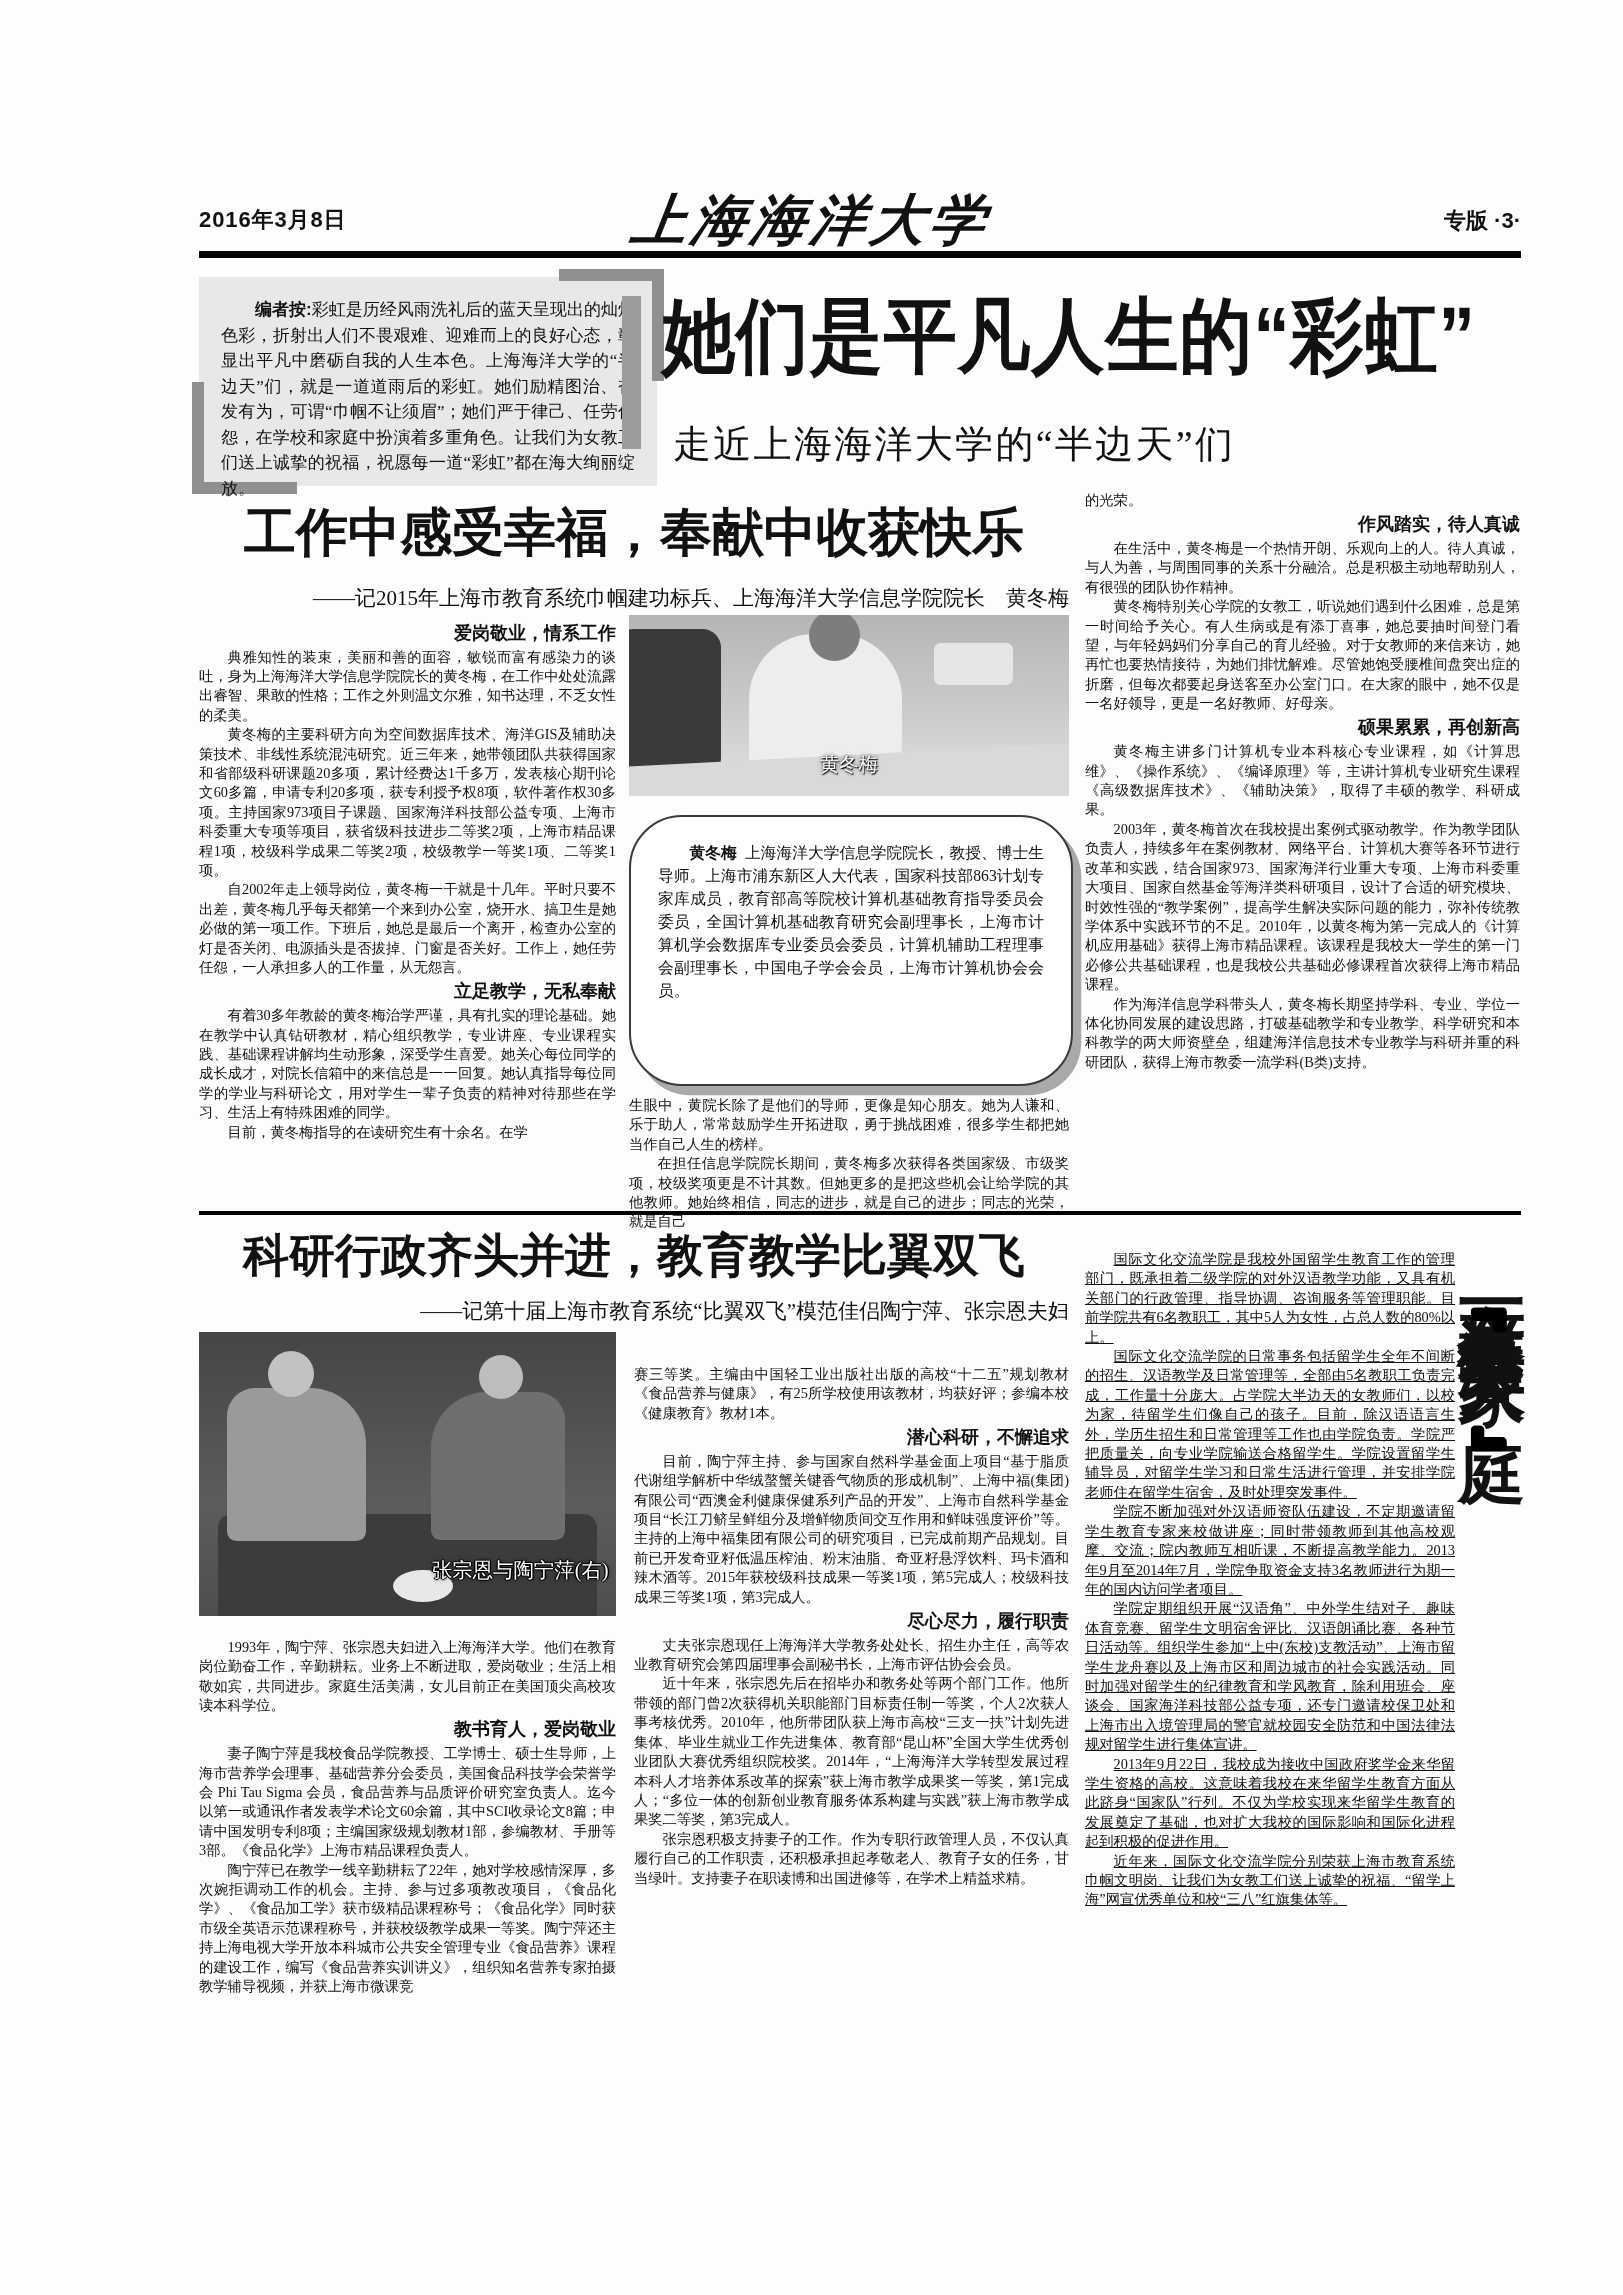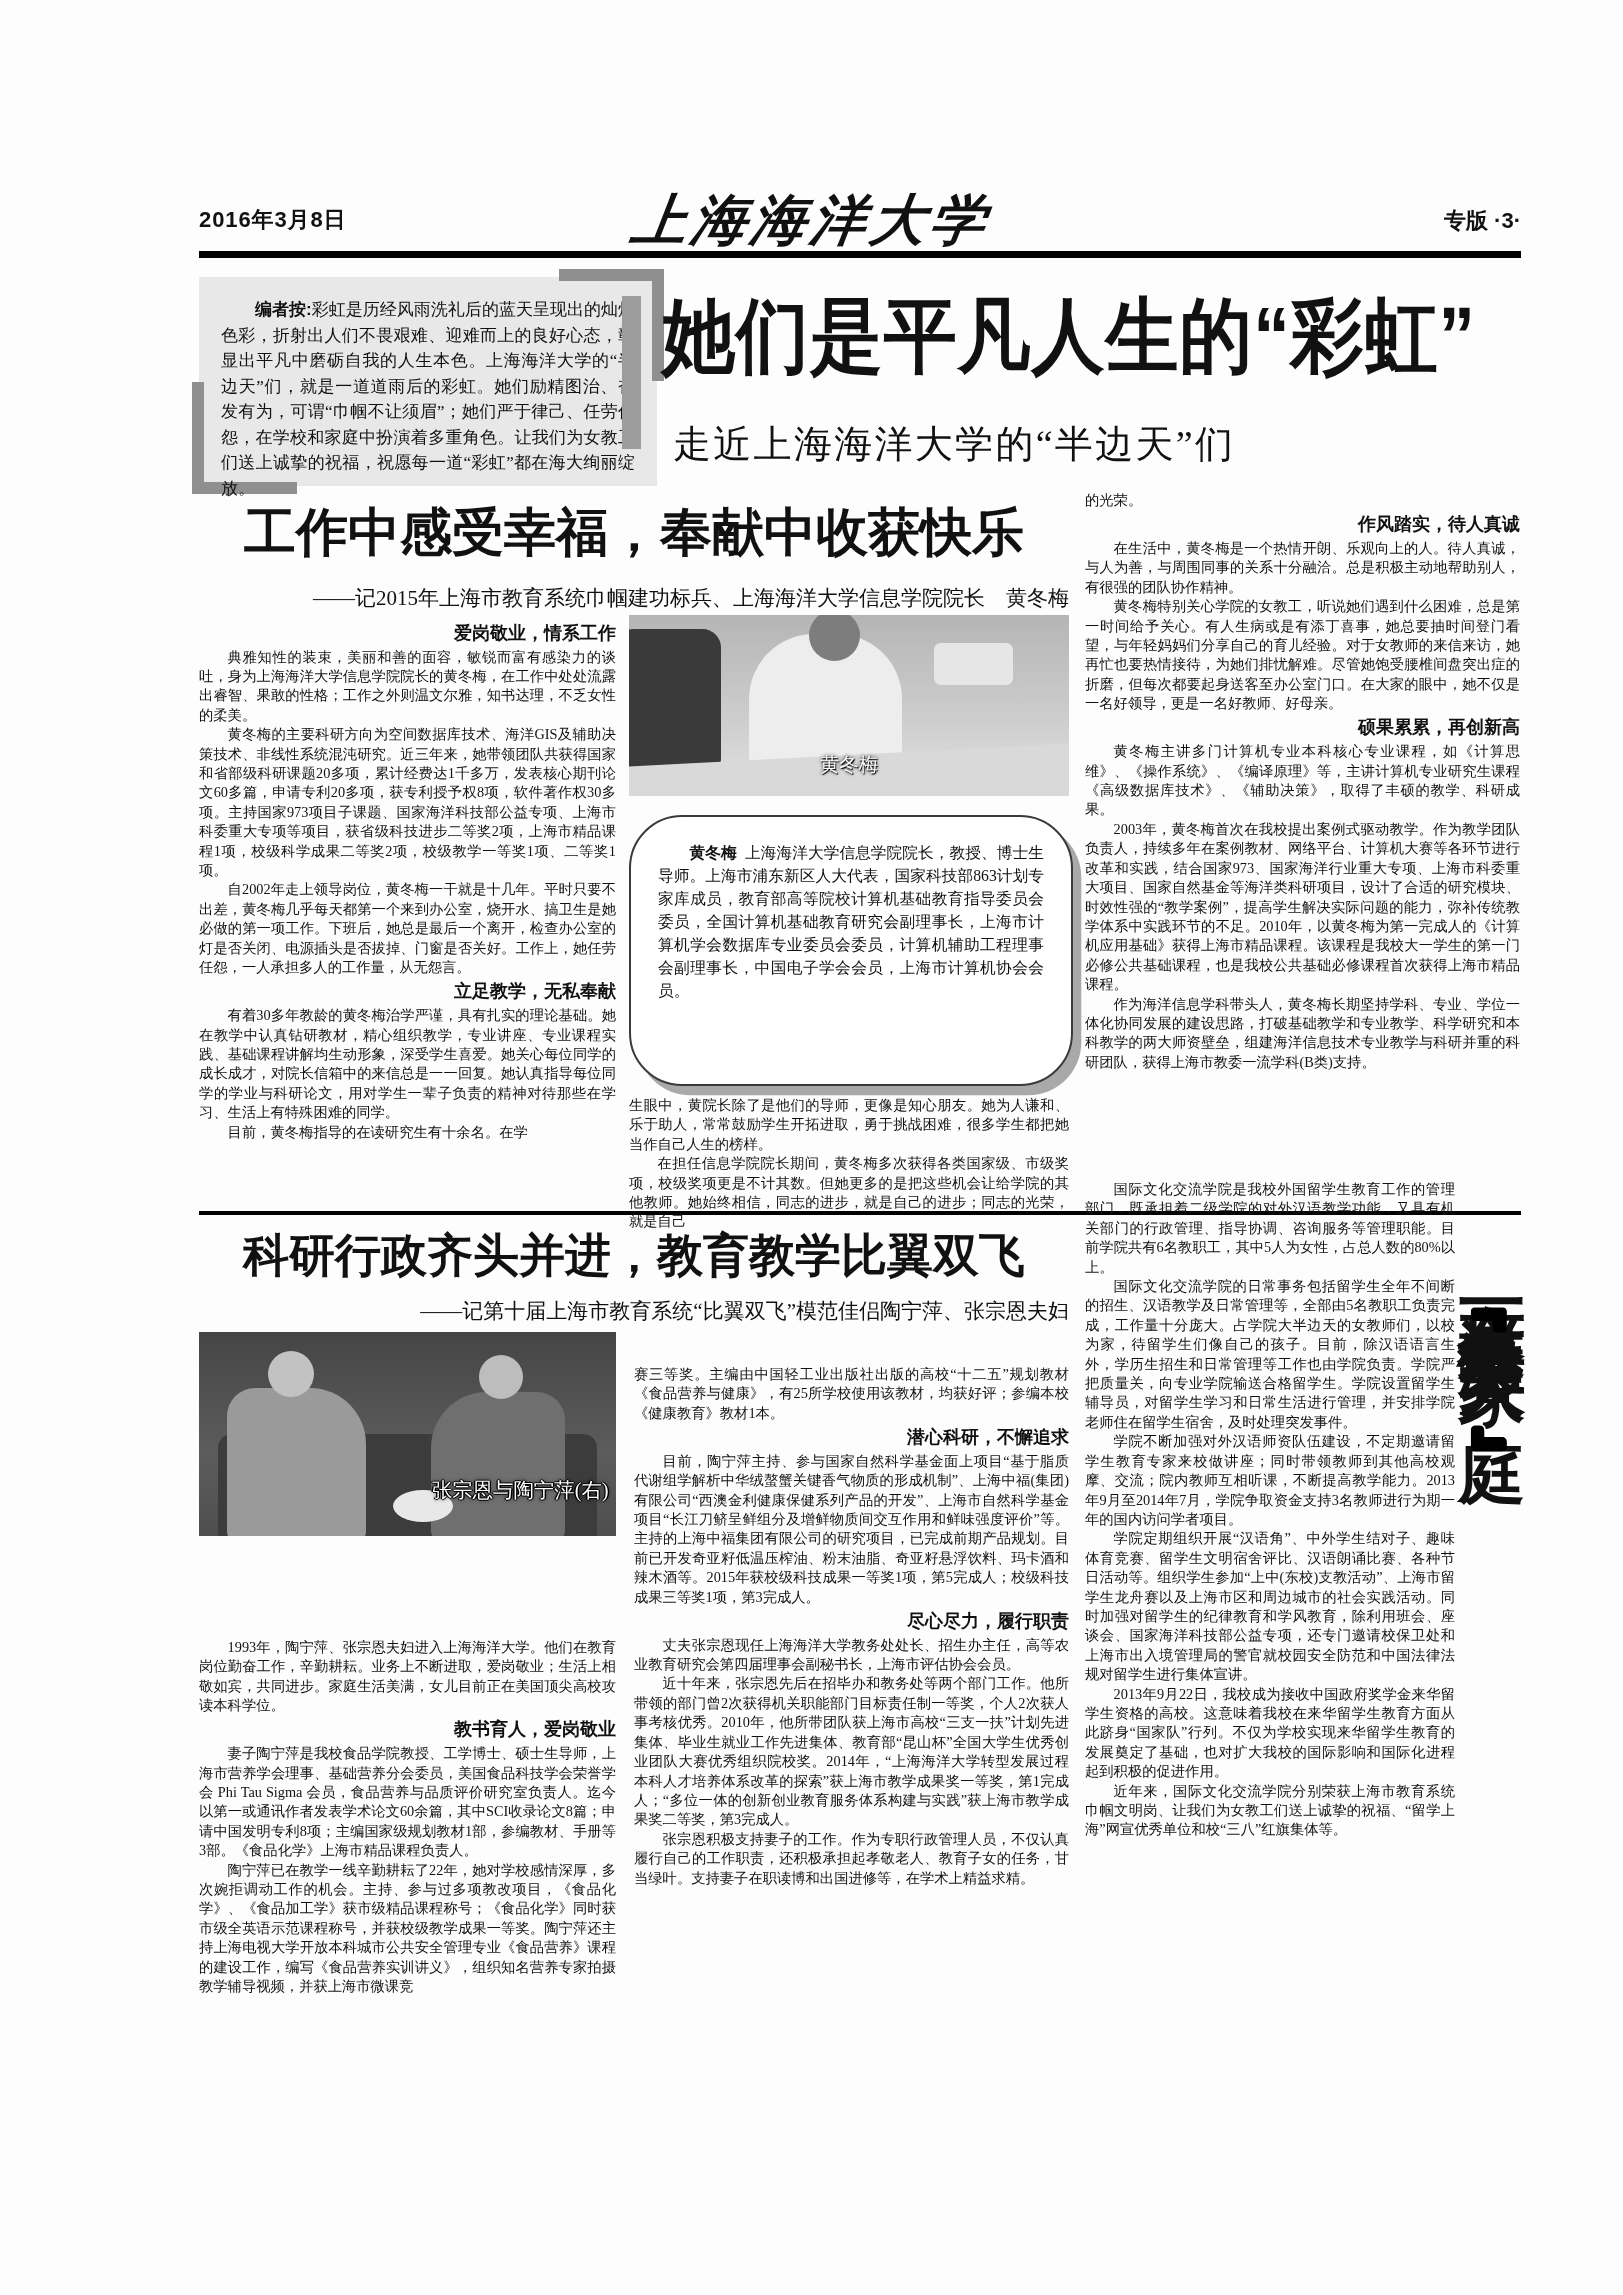--- a/index.html
+++ b/index.html
@@ -45,36 +45,36 @@
   .col{font-size:14.3px;line-height:19.4px;text-align:justify;}
   .col p{margin:0;text-indent:2em;}
   .col p.c{text-indent:0;}
   .col h4{font-family:"Liberation Sans","DejaVu Sans",sans-serif;font-size:18px;font-weight:bold;
         text-align:right;margin:4.6px 0;text-indent:0;}
   .a1-col1{left:199px;top:619px;width:417px;height:589px;}
   .a1-mid{left:629px;top:1096px;width:440px;height:112px;}
   .a1-right{left:1085px;top:491px;width:435px;height:716px;}
   .a2-colA{left:199px;top:1638px;width:417px;height:504px;}
   .a2-colB{left:634px;top:1365px;width:435px;height:754px;}
-  .sb-col{left:1085px;top:1180px;width:370px;height:875px;}
+  .sb-col{left:1085px;top:1250px;width:370px;height:875px;text-decoration:underline;}
 
   .midrule{left:199px;top:1211px;width:1322px;height:4.2px;background:#000;}
 
   
   .photo{overflow:hidden;}
   .photo1{left:629px;top:615px;width:440px;height:181px;
         background:linear-gradient(180deg,#b5b5b5 0%,#cccccc 55%,#e2e2e2 100%);}
   .p1-chair{position:absolute;left:-14px;top:14px;width:106px;height:148px;background:#3a3a3a;border-radius:18.5px;}
   .p1-person{position:absolute;left:120px;top:18.5px;width:153px;height:139px;background:#ededed;border-radius:65px 65px 14px 14px;}
   .p1-head{position:absolute;left:180px;top:-4.6px;width:51px;height:51px;background:#7d7d7d;border-radius:50%;}
   .p1-desk{position:absolute;left:0;bottom:-28px;width:100%;height:69px;background:#d9d9d9;transform:skewY(-3deg);}
   .p1-phone{position:absolute;right:56px;top:28px;width:79px;height:42px;background:#e6e6e6;border-radius:6.5px;}
   .p1-cap{position:absolute;left:50%;bottom:18.5px;transform:translateX(-50%);color:#fff;font-size:19.4px;
         text-shadow:0 0 3.7px #000,0.9px 0.9px 0.9px #000;white-space:nowrap;}
-  .photo2{left:199px;top:1332px;width:417px;height:204px;
+  .photo2{left:199px;top:1332px;width:417px;height:284px;
         background:linear-gradient(180deg,#454545 0%,#5c5c5c 60%,#4e4e4e 100%);}
   .p2-sofa{position:absolute;left:18.5px;bottom:0;width:379px;height:102px;background:#3c3c3c;border-radius:14px 14px 0 0;}
   .p2-left{position:absolute;left:28px;top:56px;width:139px;height:153px;background:#9a9a9a;border-radius:28px 56px 9.3px 9.3px;}
   .p2-lhead{position:absolute;left:69px;top:18.5px;width:46px;height:46px;background:#c2c2c2;border-radius:50%;}
   .p2-right{position:absolute;right:51px;top:60px;width:134px;height:148px;background:#6f6f6f;border-radius:56px 28px 9.3px 9.3px;}
   .p2-rhead{position:absolute;right:93px;top:23px;width:44px;height:44px;background:#bdbdbd;border-radius:50%;}
   .p2-cup{position:absolute;left:194px;bottom:14px;width:60px;height:32px;background:#e8e8e8;border-radius:50%;}
   .p2-cap{position:absolute;right:7.4px;bottom:32px;color:#fff;font-size:20.4px;white-space:nowrap;
         text-shadow:1.4px 0 0 #000,-1.4px 0 0 #000,0 1.4px 0 #000,0 -1.4px 0 #000,0 0 4.6px #000;}
 

